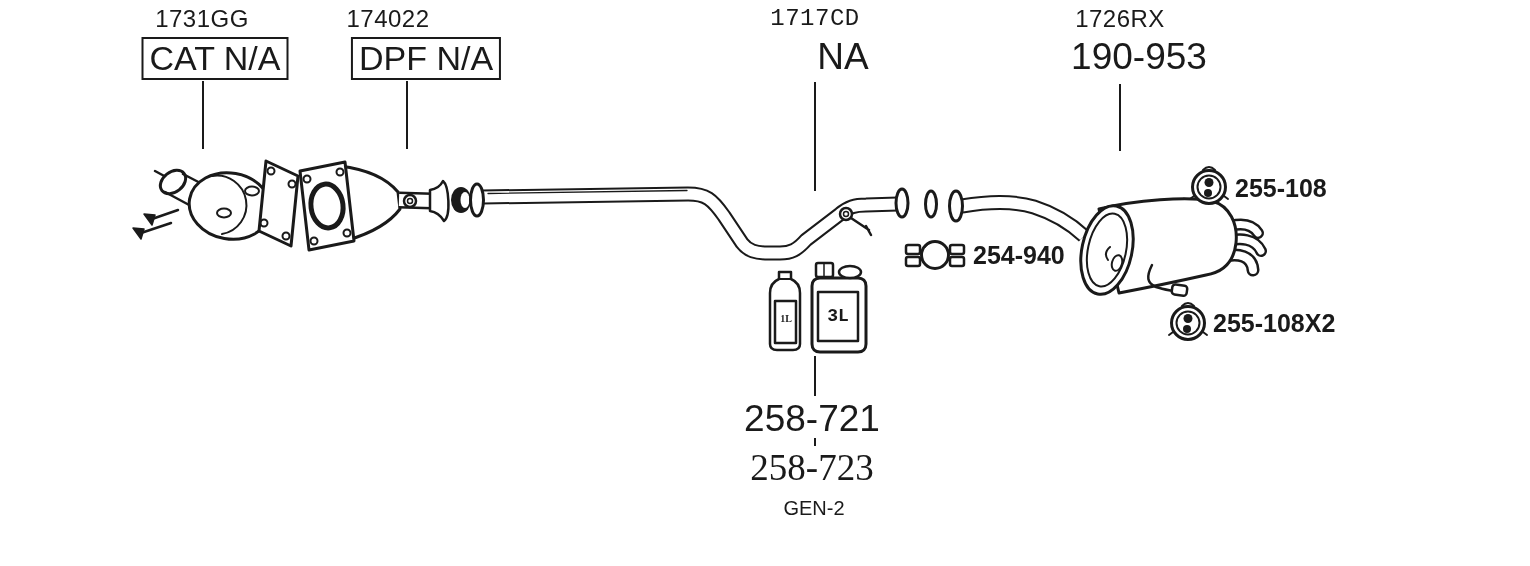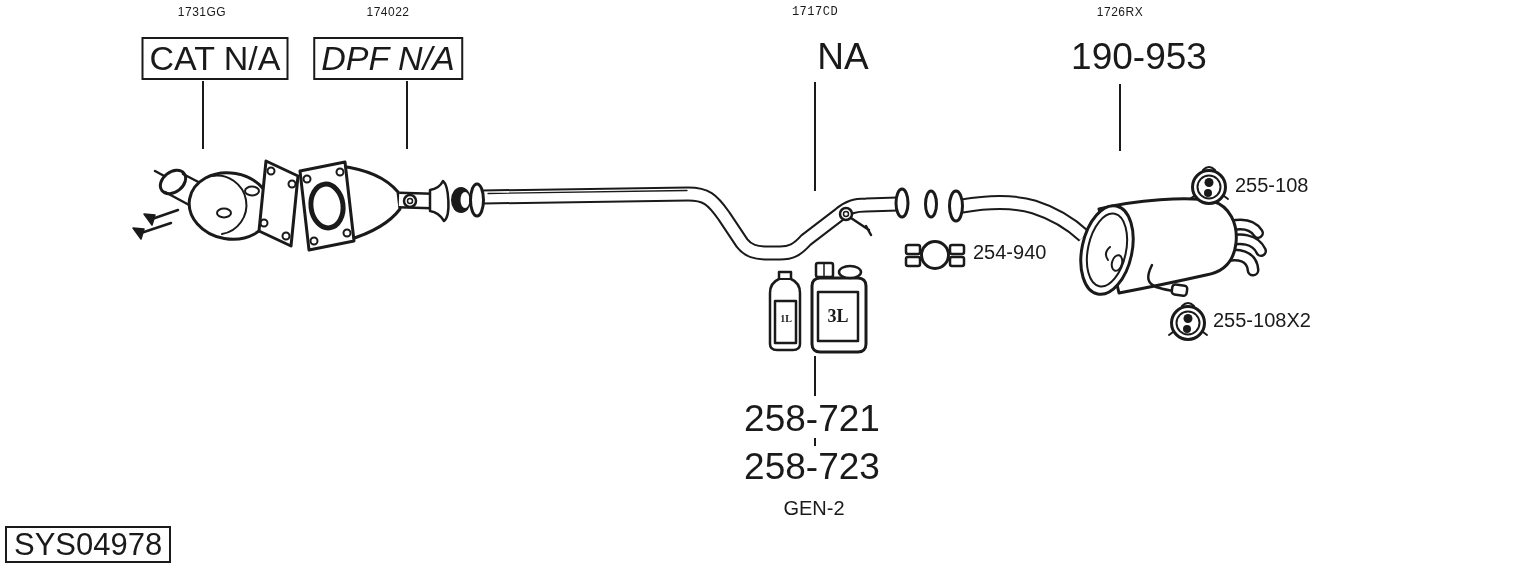--- a/index.html
+++ b/index.html
@@ -4,37 +4,37 @@
 <style>
   html,body{margin:0;padding:0;}
   body{
     width:1530px;height:566px;background:#ffffff;
     font-family:"Liberation Sans",sans-serif;color:#1a1a1a;
     position:relative;overflow:hidden;
   }
   .stage{position:absolute;inset:0;}
   .abs{position:absolute;white-space:nowrap;}
   .center{transform:translateX(-50%);}
-  .ref{font-size:12px;letter-spacing:.5px;}
+  .ref{font-size:24px;letter-spacing:.5px;}
   .big{font-size:37px;}
   .boxed{
     border:2px solid #1a1a1a;background:#fff;
     font-size:34px;line-height:39px;padding:0 6px;
   }
-  .mid{font-size:20px;}
+  .mid{font-size:25px;font-weight:bold;}
   .small{font-size:20px;}
   .sysbox{
     border:2px solid #1a1a1a;background:#fff;
     font-size:31px;line-height:33px;padding:0 7px;
   }
   .bottle-label{
     font-family:"Liberation Serif",serif;font-weight:bold;
   }
   .bl-1{font-size:10px;}
-  .bl-3{font-size:18px;}
+  .bl-3{font-size:18px;font-family:Liberation Mono, monospace;}
   svg{position:absolute;left:0;top:0;}
 </style>
 </head>
 <body>
 
 <div class="stage">
 
   <svg width="1530" height="566" viewBox="0 0 1530 566">
 
     <g stroke="#1a1a1a" stroke-width="2">
@@ -153,30 +153,29 @@
       <rect x="818" y="292" width="40" height="49" fill="#fff"></rect>
     </g>
   </svg>
 
   <div class="abs center ref" style="left:202px;top:5px;">1731GG</div>
   <div class="abs center ref" style="left:388px;top:5px;">174022</div>
   <div class="abs center ref" style="left:815px;top:5px;font-family:Liberation Mono, monospace;">1717CD</div>
   <div class="abs center ref" style="left:1120px;top:5px;">1726RX</div>
 
   <div class="abs center boxed" style="left:203px;top:37px;margin-left:12px;">CAT N/A</div>
-  <div class="abs center boxed" style="left:388px;top:37px;font-style:italic;">DPF N/A</div>
+  <div class="abs center boxed" style="left:426px;top:37px;">DPF N/A</div>
   <div class="abs center big" style="left:815px;top:36px;margin-left:28px;">NA</div>
   <div class="abs center big" style="left:1118px;top:36px;margin-left:21px;">190-953</div>
 
   <div class="abs mid" style="left:973px;top:241px;">254-940</div>
   <div class="abs mid" style="left:1235px;top:174px;">255-108</div>
   <div class="abs mid" style="left:1213px;top:309px;">255-108X2</div>
 
   <div class="abs center big" style="left:812px;top:398px;text-align:right;">258-721</div>
-  <div class="abs center big" style="left:812px;top:446px;">258-723</div>
+  <div class="abs center big" style="left:812px;top:446px;font-family:Liberation Serif, serif;">258-723</div>
   <div class="abs center small" style="left:814px;top:497px;">GEN-2</div>
 
   <div class="abs center bottle-label bl-1" style="left:786px;top:313px;">1L</div>
   <div class="abs center bottle-label bl-3" style="left:838px;top:306px;">3L</div>
 
-  <div class="abs sysbox" style="left:5px;top:526px;">SYS04978</div>
 
 </div>
 
 </body></html>

